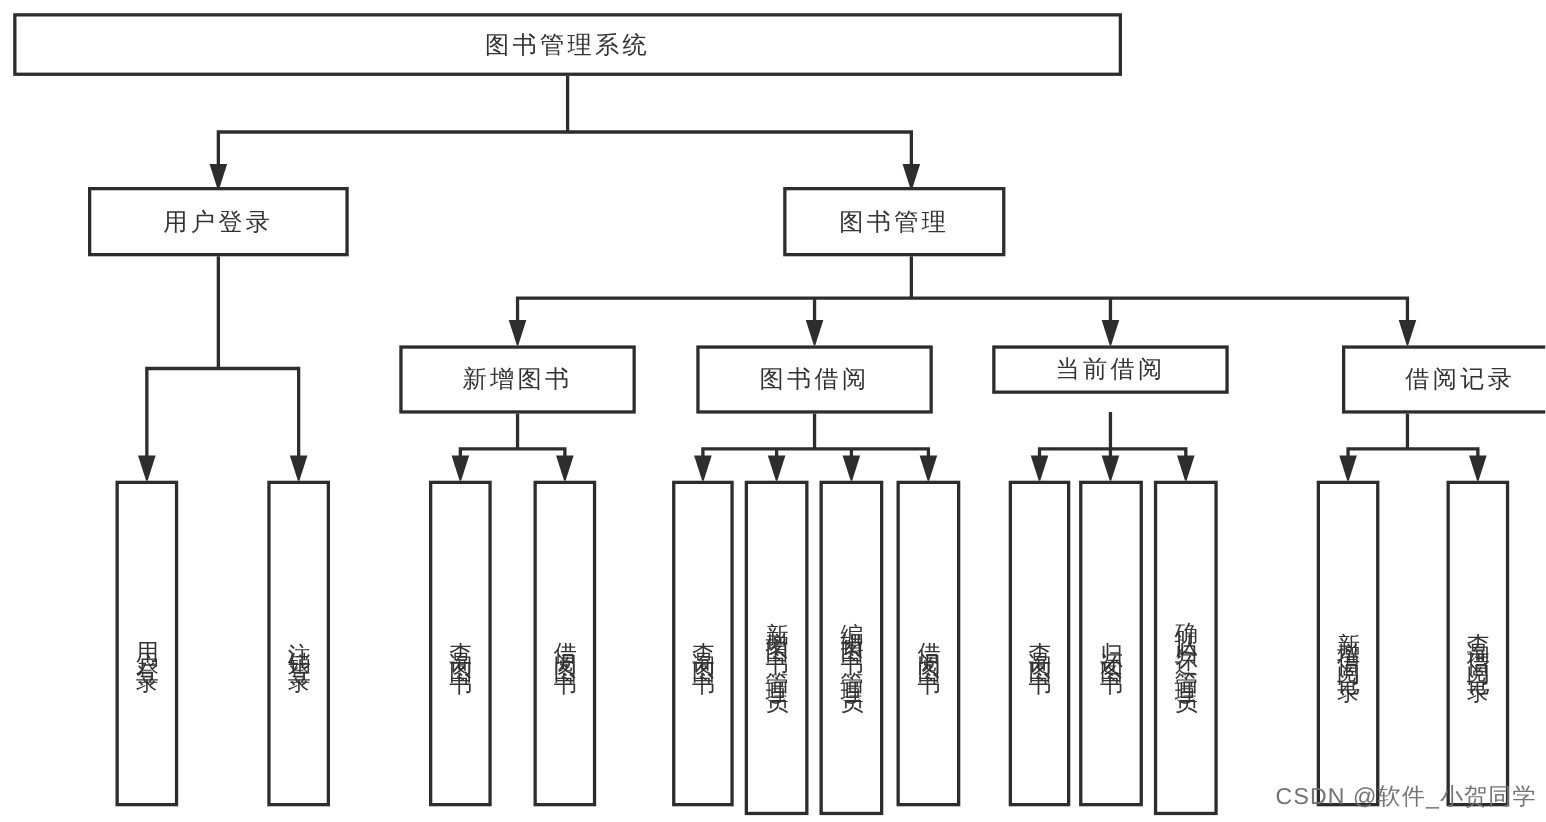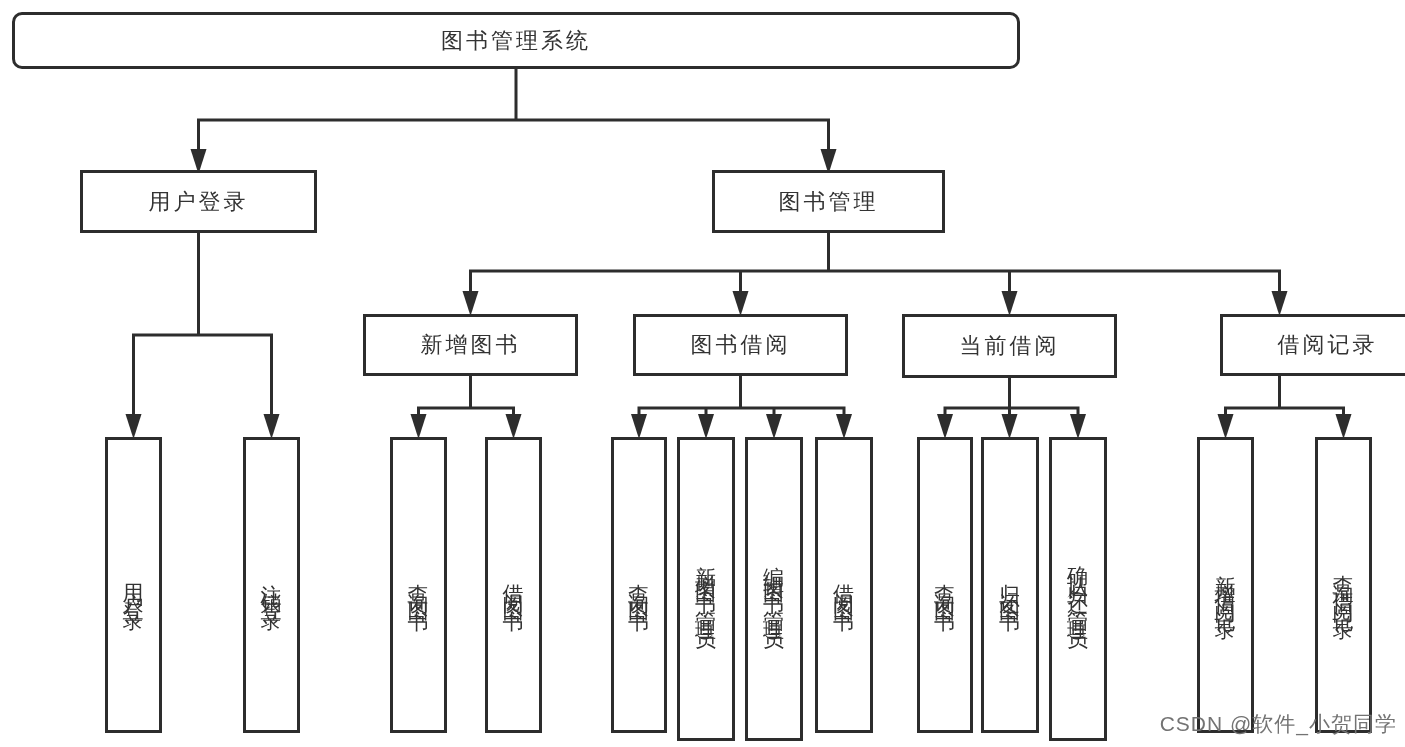--- a/index.html
+++ b/index.html
@@ -42,26 +42,26 @@
   }
   .vtext {
     writing-mode: vertical-rl;
     text-orientation: mixed;
     letter-spacing: 9px;
     font-size: 21px;
     color: #333333;
     line-height: 1;
   }
   
-  .n-root   { left: 12px;   top: 12px;  width: 1008px; height: 57px; border-radius: 10px; }
+  .n-root   { left: 12px;   top: 12px;  width: 1008px; height: 57px; }
   .n-l1-0   { left: 80px;   top: 170px; width: 237px;  height: 63px; }
-  .n-l1-1   { left: 712px;  top: 170px; width: 233px;  height: 63px; font-family: Liberation Mono, monospace; }
+  .n-l1-1   { left: 712px;  top: 170px; width: 202px;  height: 63px; font-family: Liberation Mono, monospace; }
   .n-l2-0   { left: 363px;  top: 314px; width: 215px;  height: 62px; }
   .n-l2-1   { left: 633px;  top: 314px; width: 215px;  height: 62px; text-align: center; }
-  .n-l2-2   { left: 902px;  top: 314px; width: 215px;  height: 64px; }
+  .n-l2-2   { left: 902px;  top: 314px; width: 215px;  height: 44px; }
   .n-l2-3   { left: 1172px; top: 314px; width: 215px;  height: 62px; margin-left: 48px; }
   .n-leaf-0  { left: 105px;  top: 437px; width: 57px; height: 296px; }
   .n-leaf-1  { left: 243px;  top: 437px; width: 57px; height: 296px; }
   .n-leaf-2  { left: 390px;  top: 437px; width: 57px; height: 296px; }
   .n-leaf-3  { left: 485px;  top: 437px; width: 57px; height: 296px; }
   .n-leaf-4  { left: 611px;  top: 437px; width: 56px; height: 296px; }
   .n-leaf-5  { left: 677px;  top: 437px; width: 58px; height: 304px; }
   .n-leaf-6  { left: 745px;  top: 437px; width: 58px; height: 304px; }
   .n-leaf-7  { left: 815px;  top: 437px; width: 58px; height: 296px; }
   .n-leaf-8  { left: 917px;  top: 437px; width: 56px; height: 296px; }

